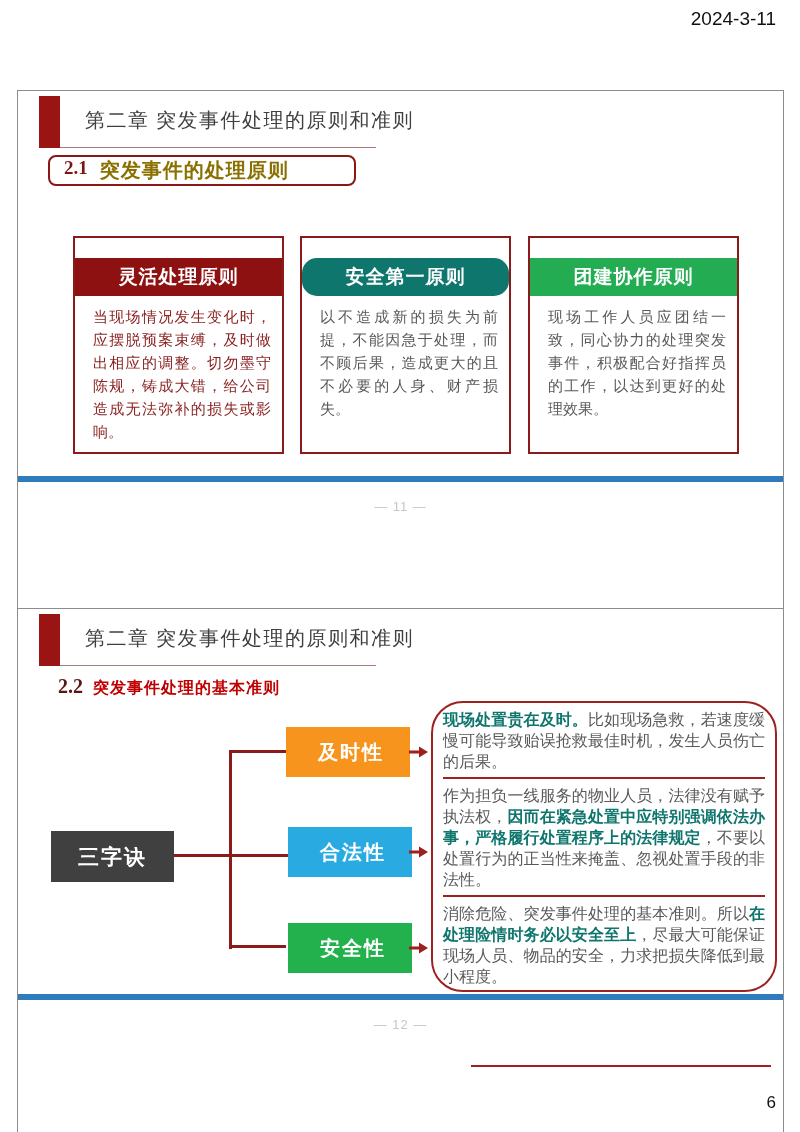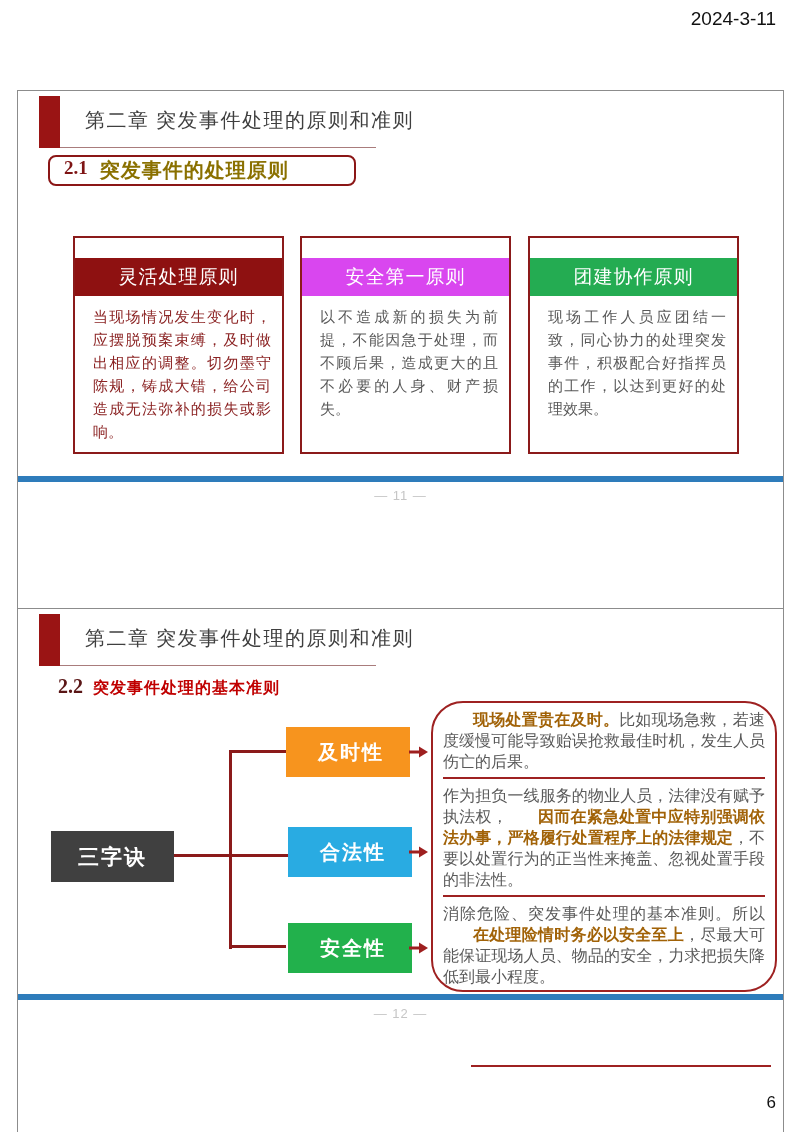--- a/index.html
+++ b/index.html
@@ -24,42 +24,42 @@
   
   .chapter-bar { position:absolute; left:21px; top:5px; width:21px; height:52px; background:#9A1414; }
   .chapter-title {
     position:absolute; left:67px; top:16px; font-family:"Liberation Serif", serif;
     font-size:20px; color:#3F3F3F; letter-spacing:1.5px; white-space:nowrap;
   }
   .chapter-underline { position:absolute; left:42px; top:56px; width:316px; height:1px; background:#A97C7C; }
   
   .blue-bar { position:absolute; left:0; right:0; top:385px; height:6px; background:#2E7CBB; }
   .slide-pagenum {
-    position:absolute; top:397px; left:0; width:100%; text-align:center;
+    position:absolute; top:408px; left:0; width:100%; text-align:center;
     color:#C6C6C6; font-size:13px; letter-spacing:1px;
   }
   
   .sec-box {
     position:absolute; left:30px; top:64px; width:308px; height:31px;
     border:2px solid #8B1616; border-radius:8px;
     display:flex; align-items:flex-start; gap:12px; padding-left:14px;
   }
   .sec-num { font-family:"Liberation Serif", serif; font-weight:bold; font-size:19px; color:#7E1414; }
   .sec-title-gold { font-weight:bold; font-size:20px; color:#8A7000; letter-spacing:1px; }
   .pbox {
     position:absolute; top:145px; width:211px; height:218px;
     border:2px solid #8B1A1A; background:#ffffff;
   }
   .pbox-1 { left:55px; } .pbox-2 { left:282px; } .pbox-3 { left:510px; }
   .phead {
     margin-top:20px; height:38px; line-height:38px; text-align:center;
-    color:#ffffff; font-weight:normal; font-size:19px; letter-spacing:1px;
+    color:#ffffff; font-weight:bold; font-size:19px; letter-spacing:1px;
   }
   .phead-red   { background:#8E1111; }
-  .phead-blue  { background:#d946ef; }
+  .phead-blue  { background:#0f766e;border-radius:15px; }
   .phead-green { background:#24AC52; }
   .pbody { padding:9px 11px 0 18px; font-size:15px; line-height:23px; text-align:justify; }
   .pbody-maroon { color:#8B2323; }
   .pbody-gray   { color:#595959; }
   
   .sec2-line { position:absolute; left:40px; top:66px; display:flex; align-items:baseline; gap:10px; }
   .sec2-num { font-family:"Liberation Serif", serif; font-weight:bold; font-size:20px; color:#5A1616; }
   .sec2-title { font-weight:bold; font-size:16px; color:#C00000; letter-spacing:1px; }
   .root-box {
     position:absolute; left:33px; top:222px; width:123px; height:51px; background:#404040;
@@ -80,21 +80,21 @@
   .branch-3 { left:270px; top:314px; background:#22B14C; }
   .arrow { position:absolute; left:391px; width:20px; height:14px; }
   .arrow-1 { top:136px; } .arrow-2 { top:236px; } .arrow-3 { top:332px; }
   .notes-box {
     position:absolute; left:413px; top:92px; width:346px; height:291px;
     border:2px solid #9E2121; border-radius:32px; background:#ffffff;
     padding:6px 10px 0 10px; overflow:hidden;
   }
   .note { font-size:16px; line-height:21px; text-align:justify; }
   .sep { height:2px; background:#9E2121; margin:5px 0 6px 0; }
-  .seg-red  { color:#a16207; font-weight:bold;margin-left:30px; }
+  .seg-red  { color:#0f766e; font-weight:bold; }
   .seg-gray { color:#595959; }
   .note3-underline { position:absolute; left:453px; top:456px; width:300px; height:2px; background:#9E2121; }
 </style>
 </head>
 <body>
 
 <div class="page">
 
   <div class="doc-date">2024-3-11</div>
 

